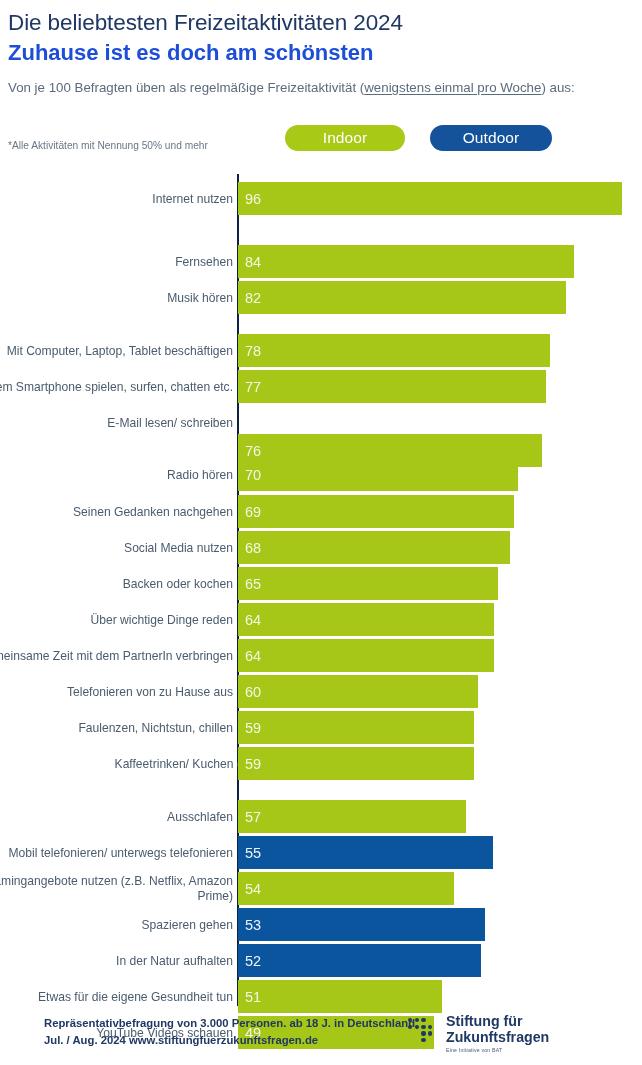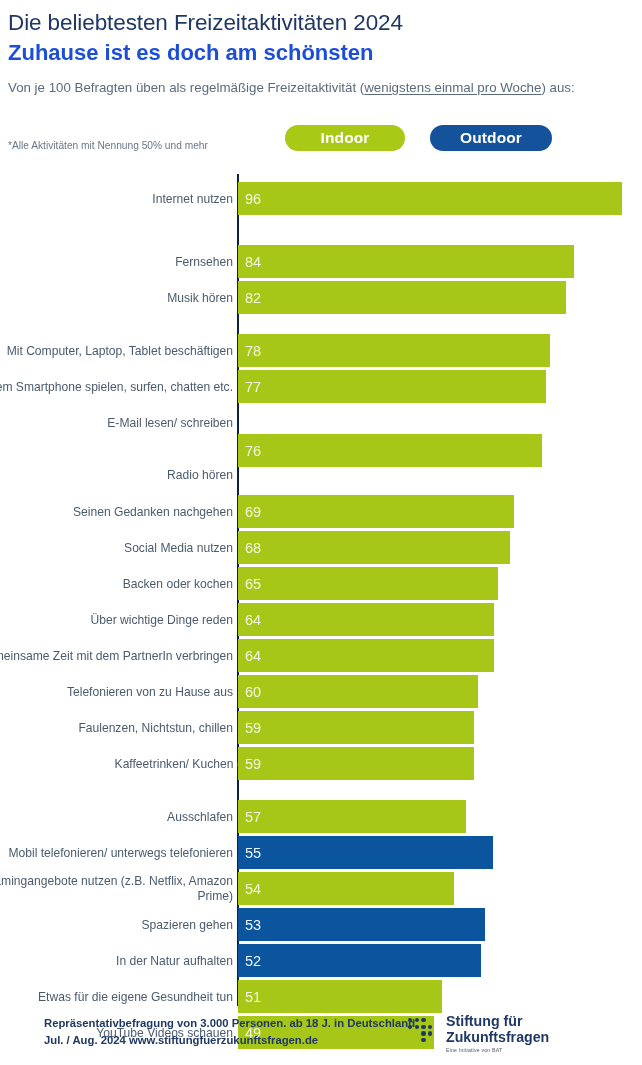--- a/index.html
+++ b/index.html
@@ -68,21 +68,21 @@
     gap: 25px;
     align-items: center;
   }
   .pill {
     height: 26px;
     border-radius: 14px;
     display: flex;
     align-items: center;
     justify-content: center;
     font-size: 15.5px;
-    font-weight: bold;
+    font-weight: normal;
     color: #ffffff;
     letter-spacing: 0.1px;
   }
   .pill-indoor { width: 120px; background: #a9c917; }
   .pill-outdoor { width: 122px; background: #14539c; }
 
   
   .chart {
     position: absolute;
     left: 0; top: 168px;
@@ -237,20 +237,23 @@
         </div>
       </div>
       <div class="row" style="top: 238px;">
         <div class="row-label">E-Mail lesen/ schreiben</div>
         <div class="bar bar-green" style="width: 304px; margin-top: 28px;">
           <span class="bar-value">76</span>
         </div>
       </div>
       <div class="row" style="top: 290px;">
         <div class="row-label">Radio hören</div>
+        <div class="bar bar-green" style="width: 280px;">
+          <span class="bar-value">70</span>
+        </div>
       </div>
       <div class="row" style="top: 327px;">
         <div class="row-label">Seinen Gedanken nachgehen</div>
         <div class="bar bar-green" style="width: 276px;">
           <span class="bar-value">69</span>
         </div>
       </div>
       <div class="row" style="top: 363px;">
         <div class="row-label">Social Media nutzen</div>
         <div class="bar bar-green" style="width: 272px;">

